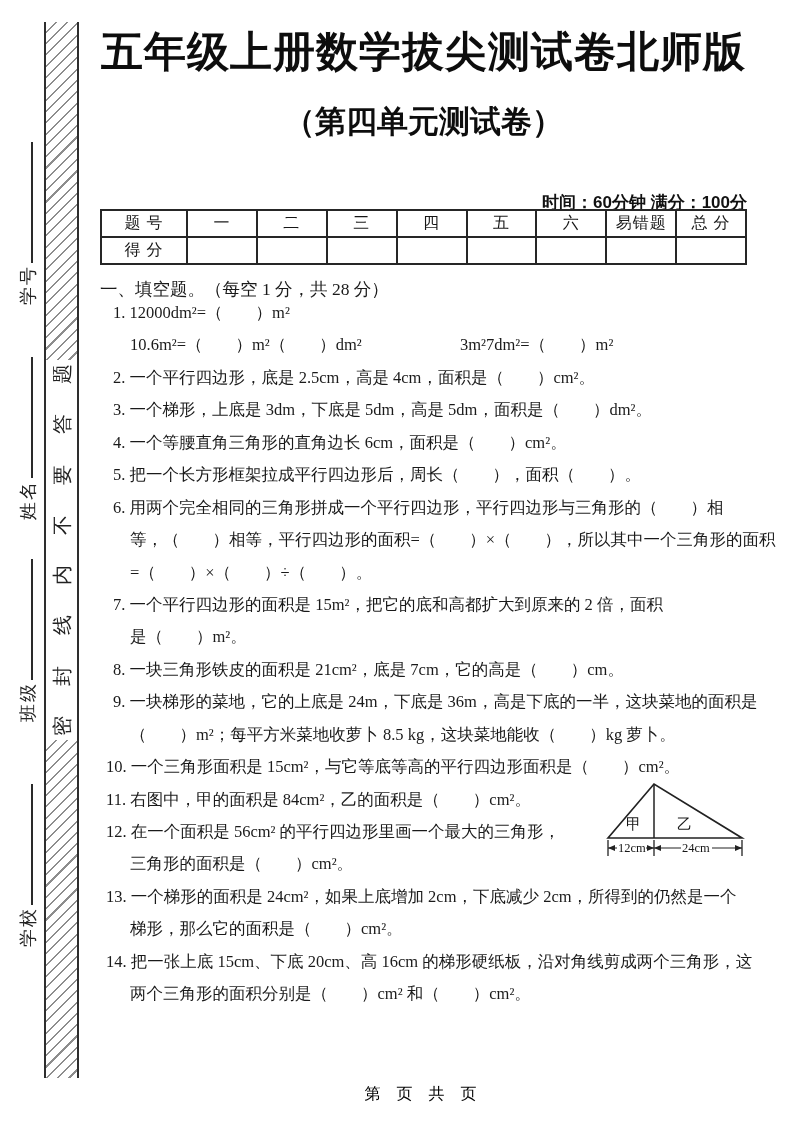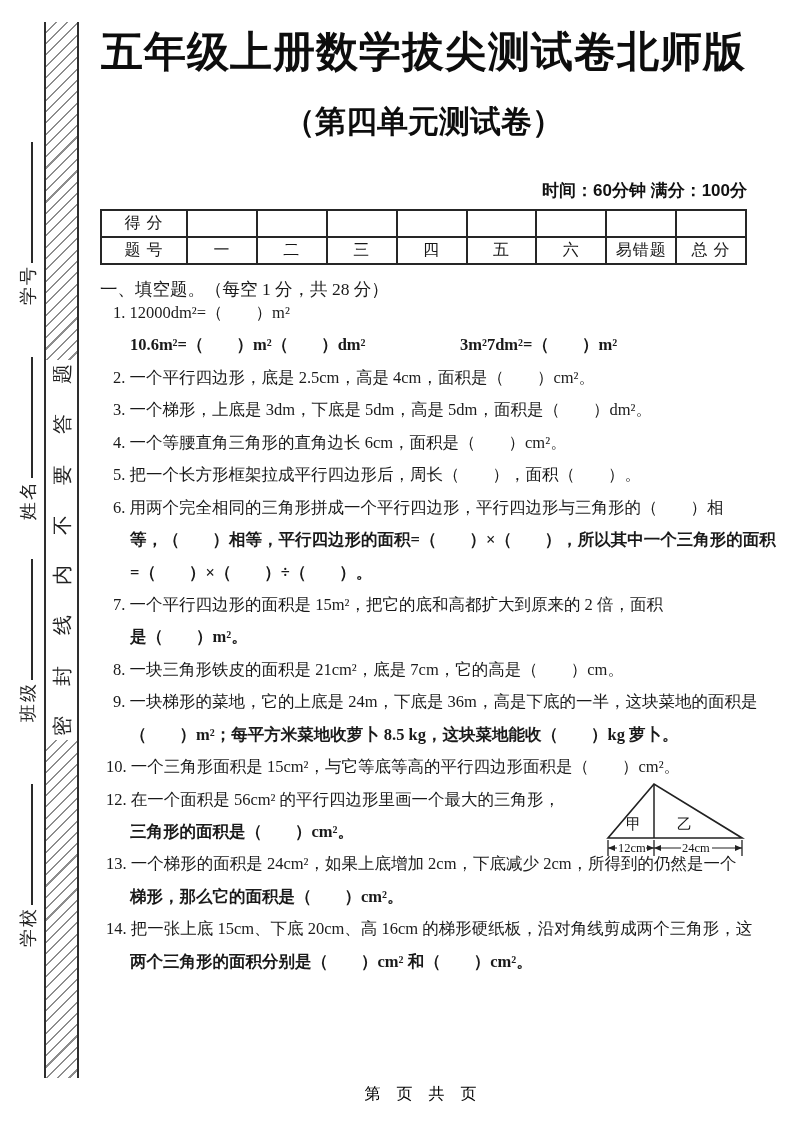--- a/index.html
+++ b/index.html
@@ -45,42 +45,42 @@
     position:absolute; top:24px; left:0; width:100%; text-align:center;
     font-family:"Liberation Sans","DejaVu Sans",sans-serif;
     font-weight:bold; font-size:42px; letter-spacing:1px; white-space:nowrap; color:#0d0d0d;
   }
   .subtitle {
     position:absolute; top:101px; left:0; width:100%; text-align:center;
     font-family:"Liberation Sans","DejaVu Sans",sans-serif;
     font-weight:bold; font-size:31px; color:#0d0d0d;
   }
   .meta {
-    position:absolute; top:179px; right:0;
+    position:absolute; top:191px; right:0;
     font-family:"Liberation Sans","DejaVu Sans",sans-serif;
     font-weight:bold; font-size:17px; color:#111;
   }
 
   table.score {
     position:absolute; top:209px; left:0; width:647px;
     border-collapse:collapse; table-layout:fixed;
   }
   table.score td {
     border:2px solid #262626; height:25px; text-align:center;
     font-size:16px; padding:0; letter-spacing:1px; color:#161616;
   }
 
   .heading { position:absolute; top:277px; left:0; font-size:17.5px; font-weight:normal; white-space:nowrap; }
 
   .lines { position:absolute; top:302px; left:0; width:647px; }
   .line { position:relative; height:32.45px; font-size:16.5px; white-space:nowrap; }
   .line .right-part { position:absolute; left:360px; top:0; }
   .ind-num  { padding-left:13px; }
   .ind-num2 { padding-left:6px; }
-  .ind-cont { padding-left:30px;font-weight:bold; }
+  .ind-cont { padding-left:30px; }
 
   .diagram { position:absolute; left:505px; top:776px; width:152px; height:84px; }
 
   .footer {
     position:absolute; top:1084px; left:0; width:100%; text-align:center;
     font-size:16px; letter-spacing:6px; color:#000000;
   }
 </style>
 </head>
 <body>
@@ -120,41 +120,41 @@
   </div>
 
 <div class="content">
 
   <div class="title">五年级上册数学拔尖测试卷北师版</div>
   <div class="subtitle">（第四单元测试卷）</div>
   <div class="meta">时间：60分钟  满分：100分</div>
 
   <table class="score">
     <tbody>
-      <tr id="score-score-row">
-          <td style="width: 84px;">得 分</td>
-          <td></td>
-          <td></td>
-          <td></td>
-          <td></td>
-          <td></td>
-          <td></td>
-          <td></td>
-          <td></td>
-        </tr>
       <tr id="score-header-row">
           <td style="width: 84px;">题 号</td>
           <td>一</td>
           <td>二</td>
           <td>三</td>
           <td>四</td>
           <td>五</td>
           <td>六</td>
           <td>易错题</td>
           <td>总 分</td>
+        </tr>
+      <tr id="score-score-row">
+          <td style="width: 84px;">得 分</td>
+          <td></td>
+          <td></td>
+          <td></td>
+          <td></td>
+          <td></td>
+          <td></td>
+          <td></td>
+          <td></td>
         </tr>
     </tbody>
   </table>
 
   <div class="heading">一、填空题。（每空 1 分，共 28 分）</div>
 
   <div class="lines" id="lines">
       <div class="line ind-num"><span>1. 12000dm²=（　　）m²</span></div>
       <div class="line ind-cont"><span>10.6m²=（　　）m²（　　）dm²</span><span class="right-part">3m²7dm²=（　　）m²</span></div>
       <div class="line ind-num"><span>2. 一个平行四边形，底是 2.5cm，高是 4cm，面积是（　　）cm²。</span></div>
@@ -163,20 +163,21 @@
       <div class="line ind-num"><span>5. 把一个长方形框架拉成平行四边形后，周长（　　），面积（　　）。</span></div>
       <div class="line ind-num"><span>6. 用两个完全相同的三角形拼成一个平行四边形，平行四边形与三角形的（　　）相</span></div>
       <div class="line ind-cont"><span>等，（　　）相等，平行四边形的面积=（　　）×（　　），所以其中一个三角形的面积</span></div>
       <div class="line ind-cont"><span>=（　　）×（　　）÷（　　）。</span></div>
       <div class="line ind-num"><span>7. 一个平行四边形的面积是 15m²，把它的底和高都扩大到原来的 2 倍，面积</span></div>
       <div class="line ind-cont"><span>是（　　）m²。</span></div>
       <div class="line ind-num"><span>8. 一块三角形铁皮的面积是 21cm²，底是 7cm，它的高是（　　）cm。</span></div>
       <div class="line ind-num"><span>9. 一块梯形的菜地，它的上底是 24m，下底是 36m，高是下底的一半，这块菜地的面积是</span></div>
       <div class="line ind-cont"><span>（　　）m²；每平方米菜地收萝卜 8.5 kg，这块菜地能收（　　）kg 萝卜。</span></div>
       <div class="line ind-num2"><span>10. 一个三角形面积是 15cm²，与它等底等高的平行四边形面积是（　　）cm²。</span></div>
+      <div class="line ind-num2"><span>11. 右图中，甲的面积是 84cm²，乙的面积是（　　）cm²。</span></div>
       <div class="line ind-num2"><span>12. 在一个面积是 56cm² 的平行四边形里画一个最大的三角形，</span></div>
       <div class="line ind-cont"><span>三角形的面积是（　　）cm²。</span></div>
       <div class="line ind-num2"><span>13. 一个梯形的面积是 24cm²，如果上底增加 2cm，下底减少 2cm，所得到的仍然是一个</span></div>
       <div class="line ind-cont"><span>梯形，那么它的面积是（　　）cm²。</span></div>
       <div class="line ind-num2"><span>14. 把一张上底 15cm、下底 20cm、高 16cm 的梯形硬纸板，沿对角线剪成两个三角形，这</span></div>
       <div class="line ind-cont"><span>两个三角形的面积分别是（　　）cm² 和（　　）cm²。</span></div>
     </div>
 
   <div class="diagram">
     <svg width="152" height="84" viewBox="0 0 152 84">

